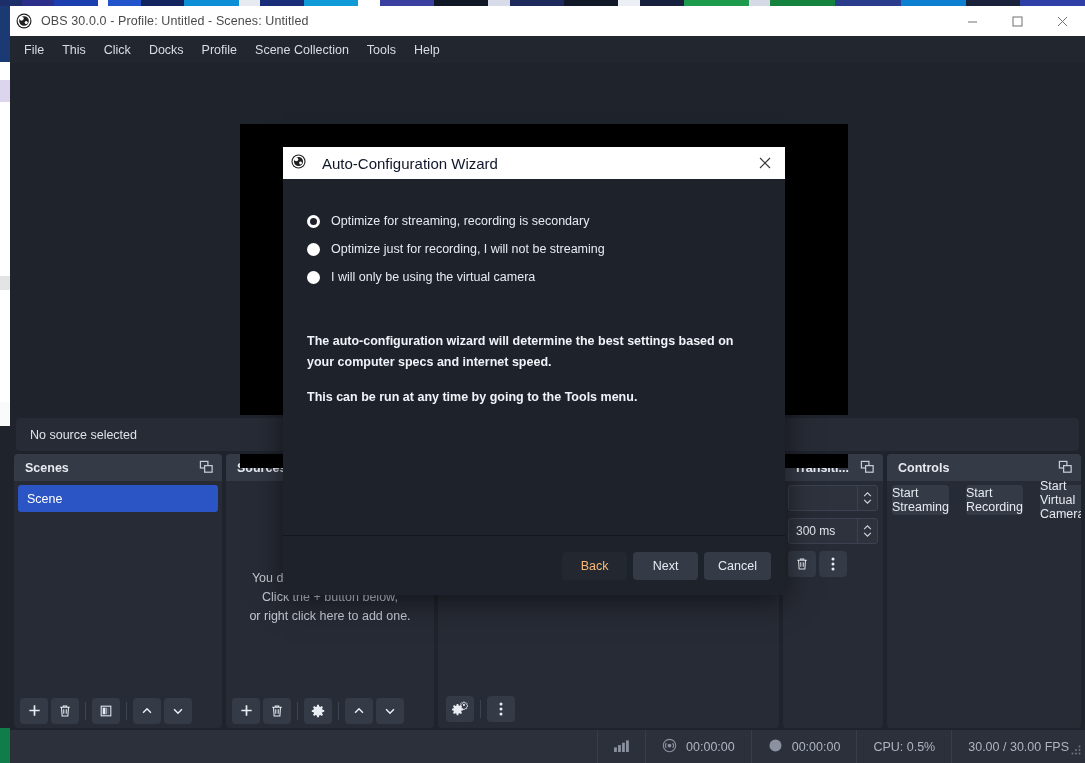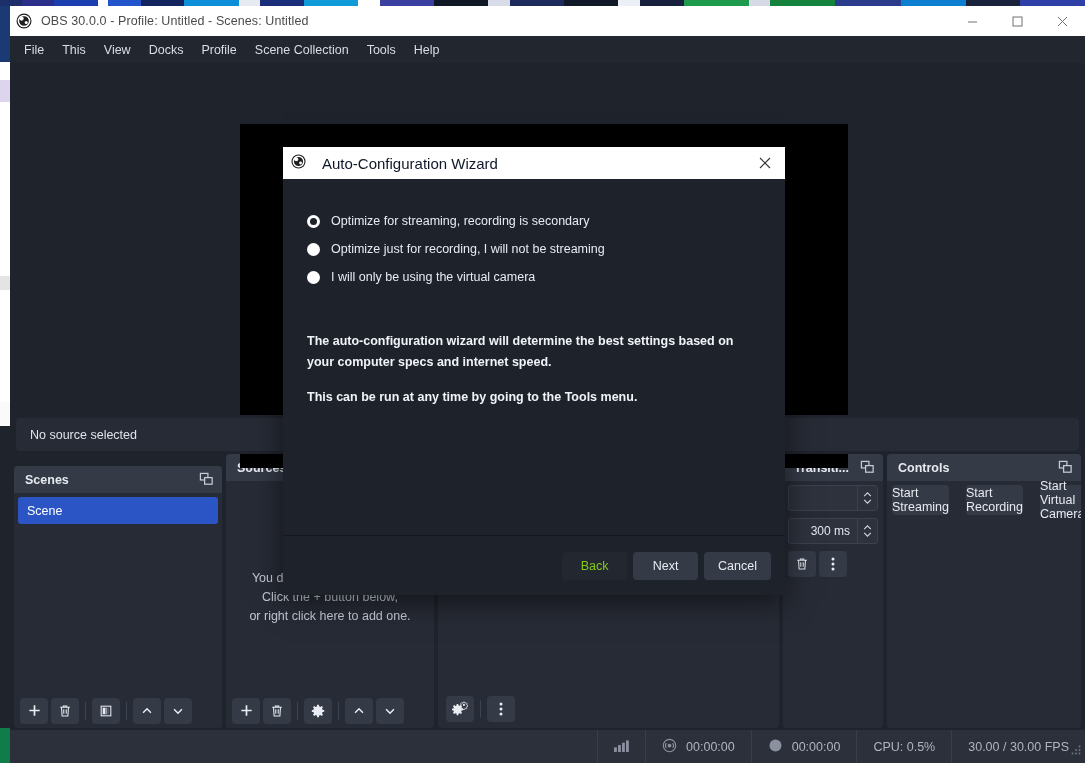--- a/index.html
+++ b/index.html
@@ -85,21 +85,21 @@
     min-height: 0; overflow: hidden;
   }
   .dock-hdr {
     height: 27px; flex: 0 0 27px; background: #343a46; display: flex; align-items: center;
     padding: 0 8px 0 11px;
   }
   .dock-title { font-size: 12.5px; font-weight: bold; color: #e7eaf0; white-space: nowrap; overflow: hidden; }
   .dock-float { margin-left: auto; display: flex; align-items: center; }
   .dock-body { flex: 1 1 auto; position: relative; min-height: 0; background: #272b35; }
 
-  .dock-scenes { width: 208px; flex: 0 0 208px; margin-top: 12px; }
+  .dock-scenes { width: 208px; flex: 0 0 208px; }
   .dock-sources { width: 208px; flex: 0 0 208px; }
   .dock-mixer { flex: 1 1 auto; min-width: 0; }
   .dock-trans { width: 100px; flex: 0 0 100px; }
   .dock-controls { width: 194px; flex: 0 0 194px; }
 
   .scene-item {
     margin: 4px 4px 0 4px; height: 27px; background: #2b55c4; border-radius: 3px;
     display: flex; align-items: center; padding-left: 9px; font-size: 12.5px; color: #fff;
   }
 
@@ -141,21 +141,21 @@
 
   
   .trans-body { padding: 4px 5px 0 5px; }
   .combo {
     height: 26px; background: #2d323d; border: 1px solid #3a4150; border-radius: 3px;
     display: flex; align-items: center; position: relative;
   }
   .combo .val { flex: 1 1 auto; padding-left: 7px; font-size: 12px; color: #e4e8ef; overflow: hidden; white-space: nowrap; }
   .spin { width: 20px; height: 100%; border-left: 1px solid #3a4150; display: flex; flex-direction: column; align-items: center; justify-content: center; gap: 2px; }
   .dur-row { margin-top: 7px; }
-  .dur-val { text-align: right; padding-right: 7px; font-size: 12.5px; color: #e4e8ef; }
+  .dur-val { padding-right: 7px; font-size: 12.5px; color: #e4e8ef; }
   .trans-footer { display: flex; align-items: center; gap: 3px; margin-top: 7px; }
 
   
   .ctrl-body { padding: 4px 5px 0 5px; display: flex; gap: 17px; }
   .ctrl-btn {
     height: 30px; background: #343a46; border-radius: 4px;
     display: flex; align-items: center; justify-content: center;
     font-size: 12.5px; color: #e7eaf0;
   }
   .ctrl-row { display: flex; gap: 3px; }
@@ -210,21 +210,21 @@
   .desc-p { font-size: 12.5px; font-weight: bold; color: #f0f3f8; line-height: 21px; margin-bottom: 14px; }
   .modal-foot {
     flex: 0 0 60px; border-top: 1px solid #14171d; display: flex; align-items: center;
     justify-content: flex-end; gap: 6px; padding-right: 14px;
   }
   .dlg-btn {
     min-width: 65px; height: 28px; border-radius: 4px; background: #343a46;
     display: flex; align-items: center; justify-content: center;
     font-size: 12.5px; color: #e7eaf0; padding: 0 14px;
   }
-  .dlg-btn.disabled { background: #23272f; color: #84cc16; }
+  .dlg-btn.disabled { background: #23272f; color: #fdba74; }
 </style>
 </head>
 <body>
 
 <div id="root">
 
   <div class="desktop-strip"></div>
   <div class="left-bleed">
     <div class="lb-seg" style="top:0;height:56px;background:#1b3a73;"></div>
     <div class="lb-seg" style="top:56px;height:18px;background:#ffffff;"></div>
@@ -264,21 +264,21 @@
               <line x1="1" y1="1" x2="10" y2="10" stroke="currentColor" stroke-width="1"></line>
               <line x1="10" y1="1" x2="1" y2="10" stroke="currentColor" stroke-width="1"></line>
             </svg>
         </div>
       </div>
     </div>
 
     <div class="menubar">
       <div class="menu-item">File</div>
       <div class="menu-item">This</div>
-      <div class="menu-item">View</div>
+      <div class="menu-item">Click</div>
       <div class="menu-item">Docks</div>
       <div class="menu-item">Profile</div>
       <div class="menu-item">Scene Collection</div>
       <div class="menu-item">Tools</div>
       <div class="menu-item">Help</div>
     </div>
 
     <div class="preview-wrap">
       <div class="preview-canvas"></div>
     </div>

